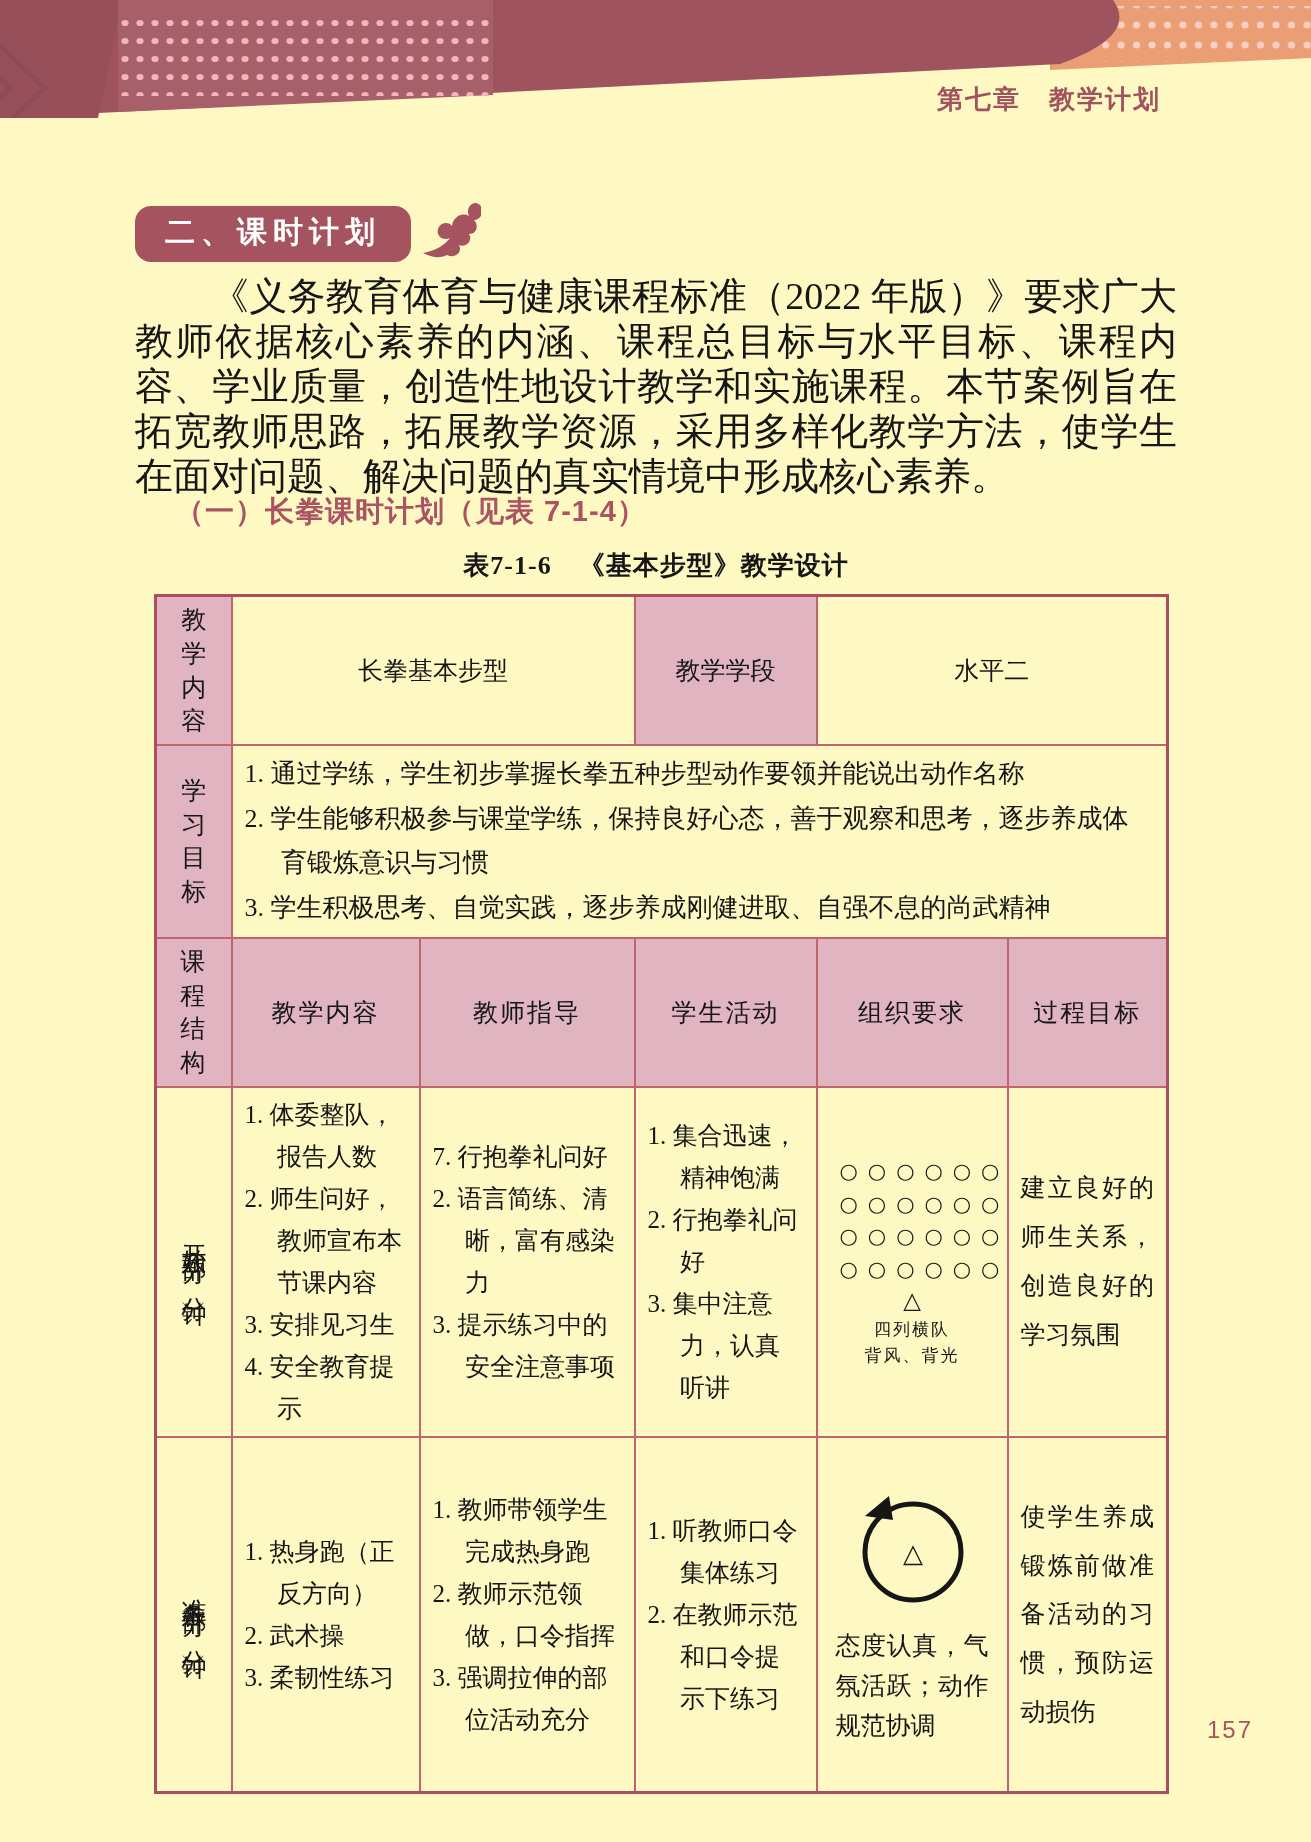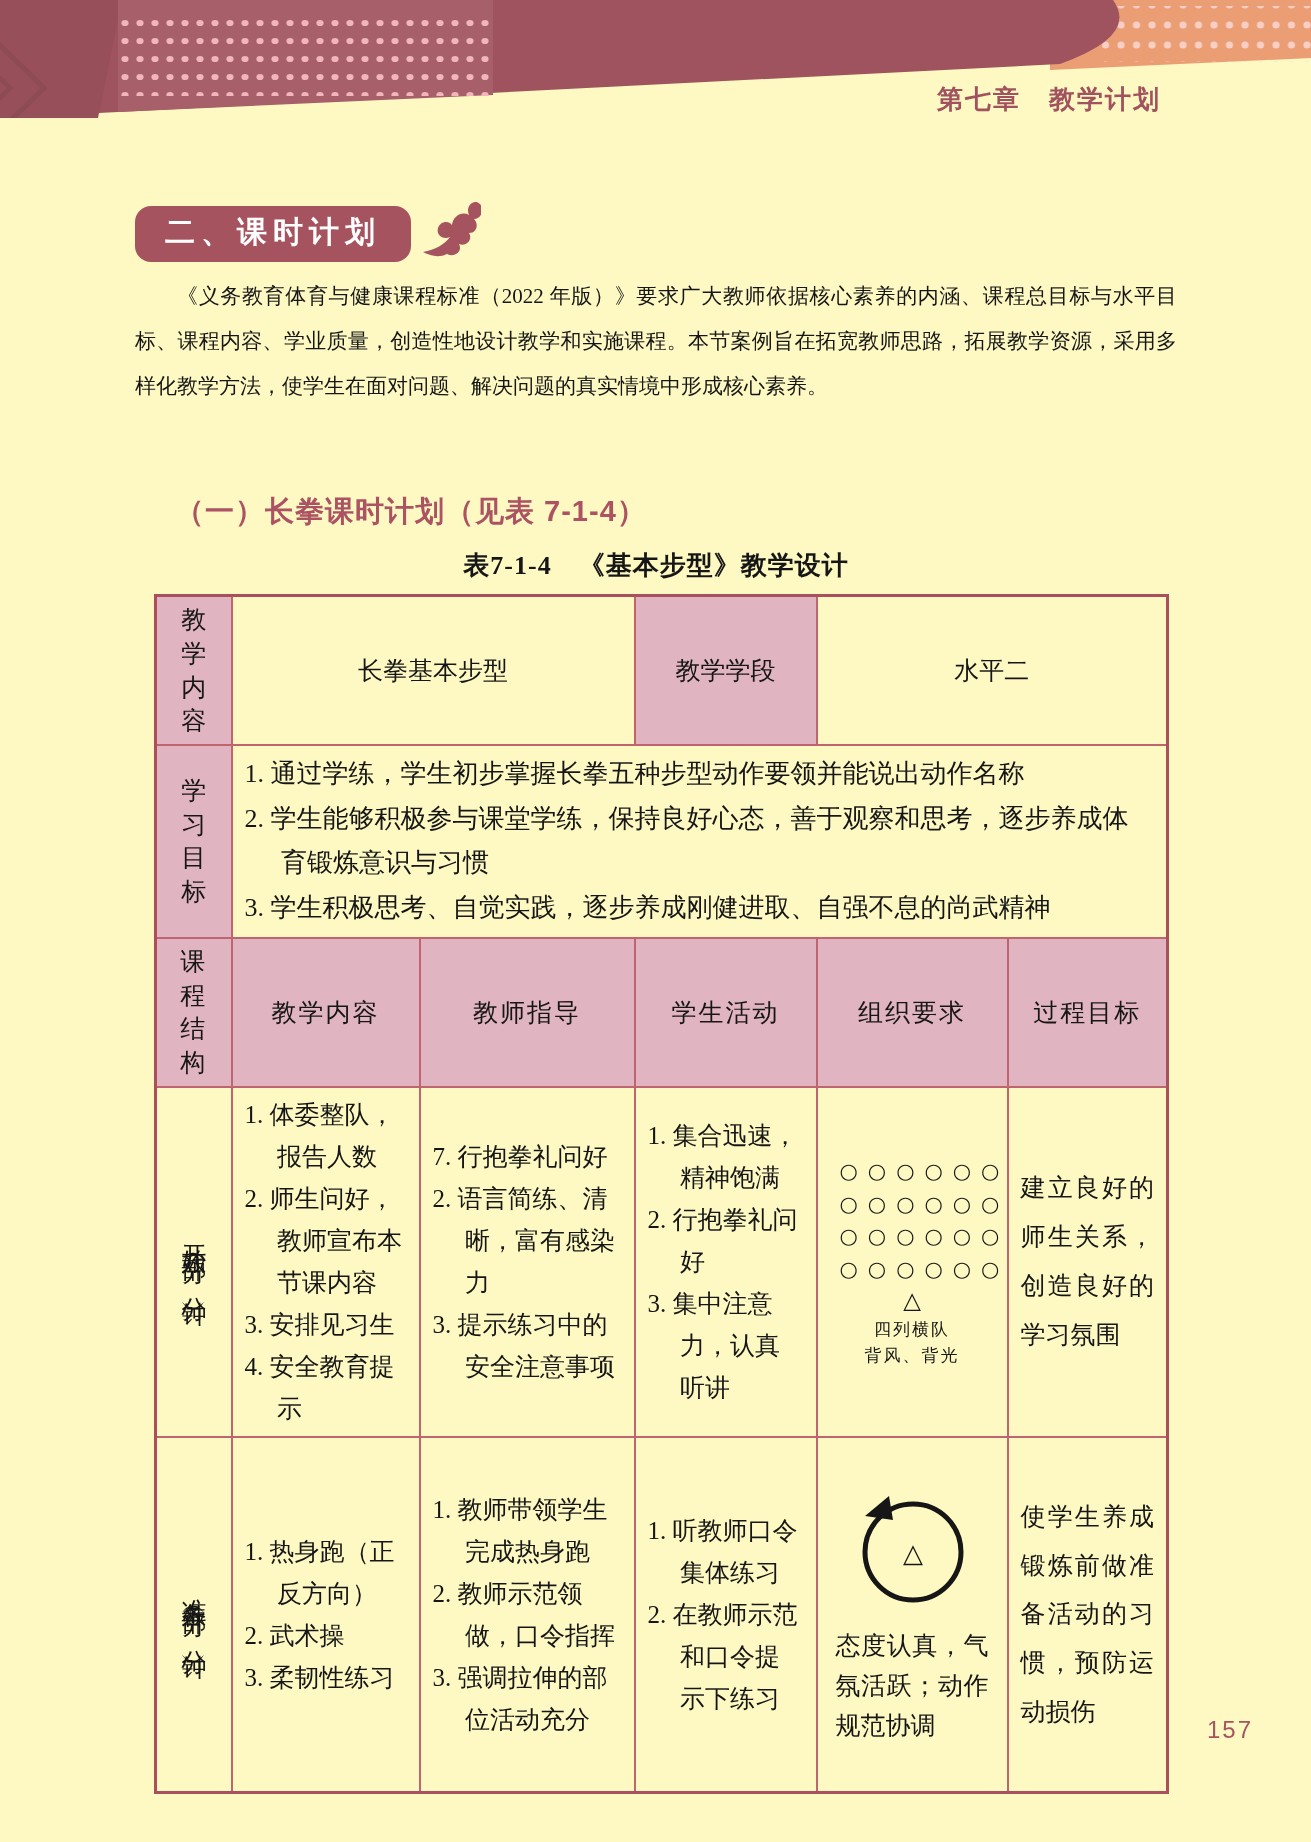--- a/index.html
+++ b/index.html
@@ -8,29 +8,29 @@
 
   
   .band{position:absolute;top:0;left:0;}
 
   
   .chapter-header{position:absolute;top:82px;right:150px;
     font-family:"Liberation Sans","DejaVu Sans",sans-serif;font-weight:bold;
     font-size:26px;color:#a0525f;letter-spacing:2px;}
 
   
-  .badge-row{position:absolute;top:206px;left:135px;display:flex;align-items:flex-start;gap:8px;}
+  .badge-row{position:absolute;top:206px;left:135px;display:flex;align-items:center;gap:8px;}
   .badge{background:#a5545f;color:#ffffff;border-radius:16px;padding:6px 30px 9px 30px;
     font-family:"Liberation Sans","DejaVu Sans",sans-serif;font-weight:bold;
     font-size:30px;letter-spacing:6px;}
   .flourish{margin-top:-6px;}
 
   
   .intro{position:absolute;top:274px;left:135px;width:1042px;margin:0;
-    font-size:21px;line-height:45px;text-align:justify;text-indent:2em;}
+    font-size:38px;line-height:45px;text-align:justify;text-indent:2em;}
 
   
   .subheading{position:absolute;top:492px;left:175px;margin:0;
     font-family:"Liberation Sans","DejaVu Sans",sans-serif;font-weight:bold;
     font-size:29px;color:#ab5362;letter-spacing:1px;}
   .table-caption{position:absolute;top:548px;left:135px;width:1042px;margin:0;
     text-align:center;font-size:26px;font-weight:bold;letter-spacing:1px;}
 
   
   table.lesson{position:absolute;top:594px;left:154px;width:1012px;
@@ -118,21 +118,21 @@
         C34,16 43,11 50,15 C46,6 55,-2 61,4 C66,10 62,19 55,19 C60,24 58,33 50,33
         C54,39 48,47 40,44 C44,51 36,58 28,54 C20,58 12,56 4,52 Z"></path>
       <path fill="#a5545f" d="M34,44 C40,48 48,46 50,40 C52,34 47,29 42,31 C46,33 46,39 41,40 C38,41 36,43 34,44 Z" opacity="0.0"></path>
     </svg>
   </div>
 
   <p class="intro">《义务教育体育与健康课程标准（2022 年版）》要求广大教师依据核心素养的内涵、课程总目标与水平目标、课程内容、学业质量，创造性地设计教学和实施课程。本节案例旨在拓宽教师思路，拓展教学资源，采用多样化教学方法，使学生在面对问题、解决问题的真实情境中形成核心素养。</p>
 
   <h3 class="subheading">（一）长拳课时计划（见表 7-1-4）</h3>
 
-  <div class="table-caption">表7-1-4　《基本步型》教学设计</div>
+  <div class="table-caption">表7-1-6　《基本步型》教学设计</div>
 
   <table class="lesson">
     <colgroup>
       <col style="width:76px">
         <col style="width:188px">
         <col style="width:215px">
       <col style="width:182px">
         <col style="width:191px">
         <col style="width:160px">
     </colgroup>

